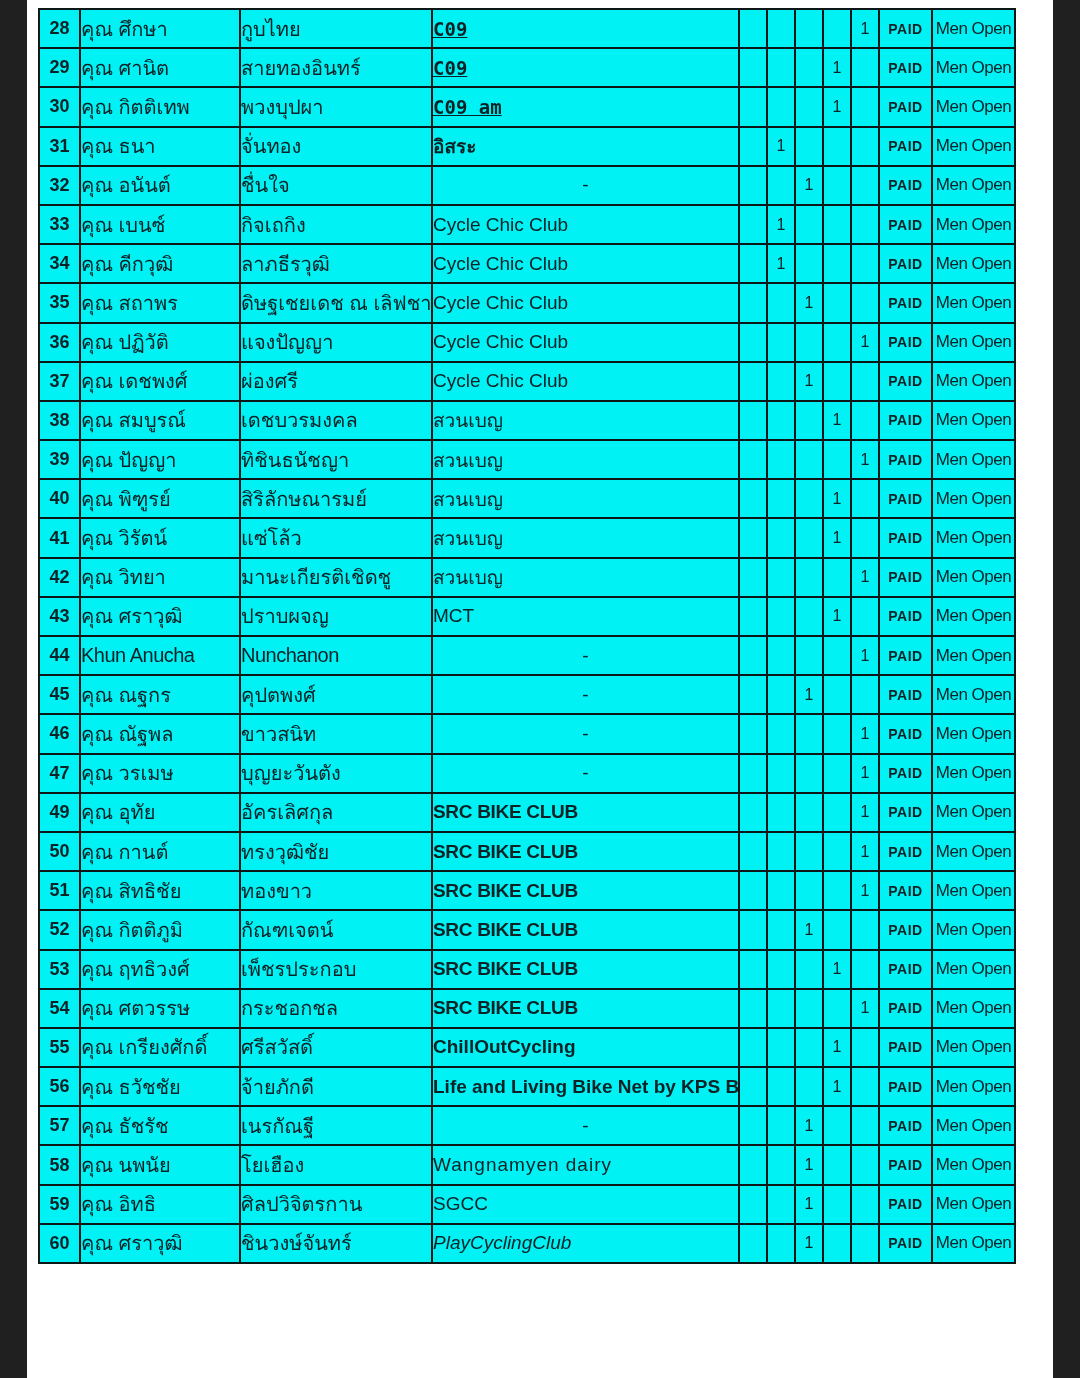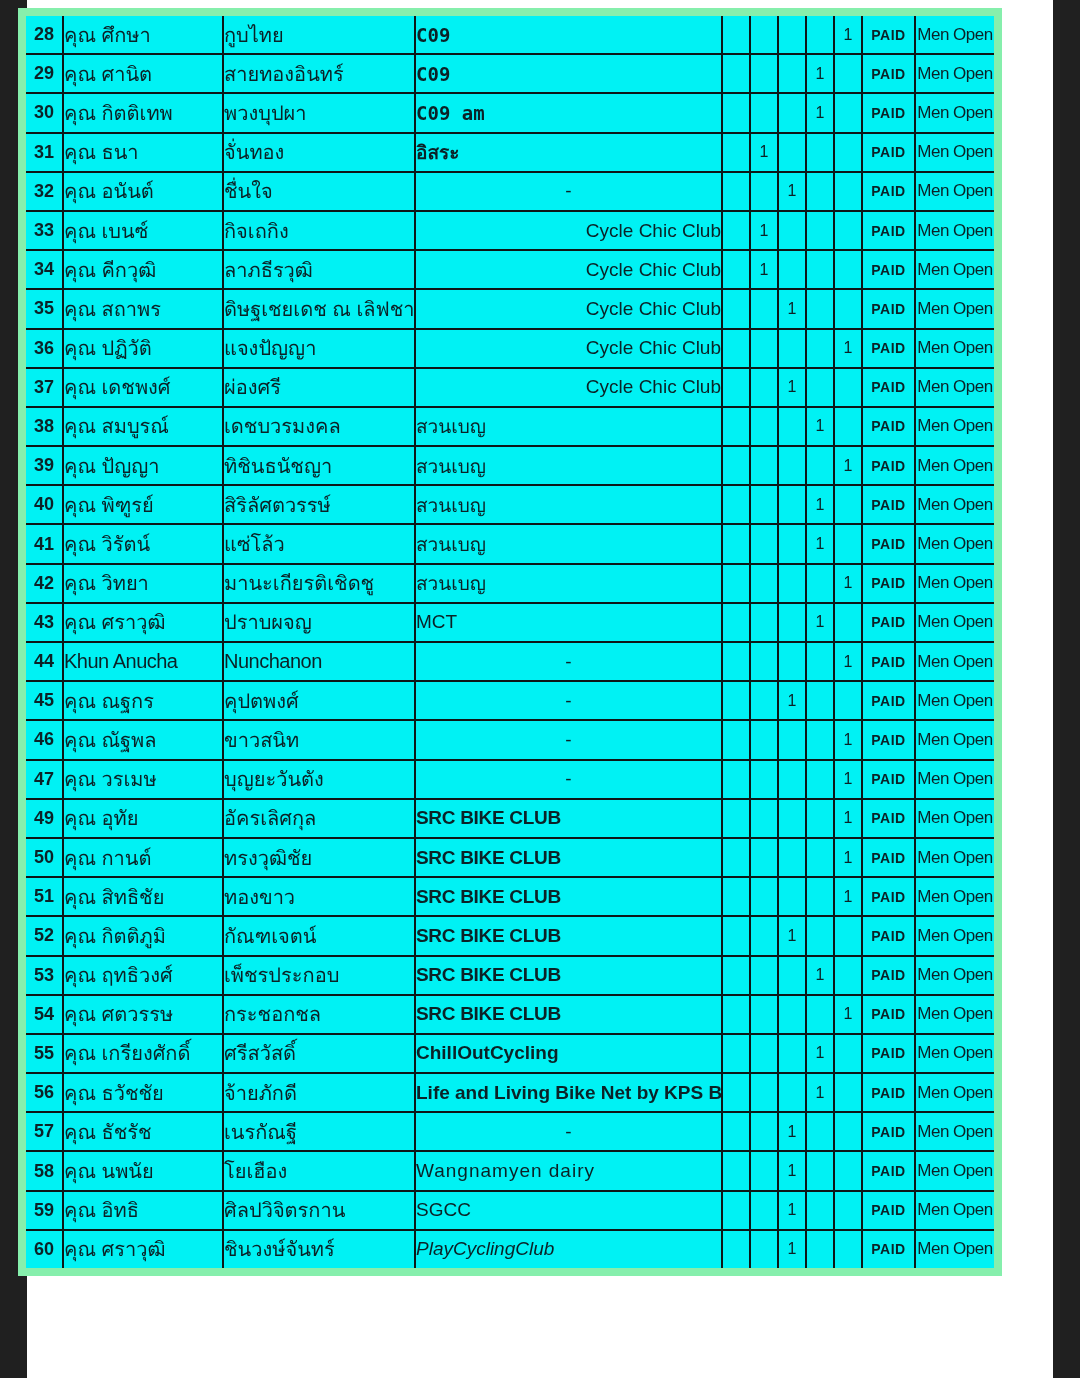--- a/index.html
+++ b/index.html
@@ -3,23 +3,23 @@
 <meta charset="utf-8">
 <style>
   html,body{margin:0;padding:0;}
   body{
     width:1080px;height:1378px;position:relative;overflow:hidden;
     background:#202020;
     font-family:"Liberation Sans", sans-serif;
   }
   .paper{position:absolute;left:27px;top:0;width:1026px;height:1378px;background:#ffffff;}
   table.sheet{
-    position:absolute;left:18px;top:8px;width:976px;
+    position:absolute;left:38px;top:8px;width:976px;
     border-collapse:collapse;table-layout:fixed;
-    border:8px solid #86efac;
+    border:1px solid #86efac;
   }
   table.sheet td{
     border:2px solid #0d1717;
     background:#00F2F4;
     height:37.2px;
     padding:0;
     overflow:hidden;
     white-space:nowrap;
     vertical-align:middle;
     color:#0b2227;
@@ -33,24 +33,24 @@
   col.c-cat{width:83px;}
 
   td.num{ text-align:center;font-size:18px;font-weight:600;color:#0e1c1c;}
   td.first,td.last{ font-size:20px;padding-left:8px;}
   td.team{ font-size:19px;padding-left:7px;}
   td.mark{ text-align:center;font-size:16px;color:#173a44;}
   td.paid{ text-align:center;font-size:14px;font-weight:bold;letter-spacing:.5px;color:#0a1a1a;}
   td.cat{ text-align:center;font-size:17px;letter-spacing:-.5px;color:#15323a;}
 
   
-  .ts-mono-bold{font-family:"DejaVu Sans Mono",monospace;font-weight:bold;font-size:18px;}
+  .ts-mono-bold{font-family:"DejaVu Sans Mono",monospace;font-weight:bold;font-size:18px;text-decoration:underline;}
   .ts-thai-bold{font-weight:bold;font-size:20px;}
   .ts-dash{text-align:center;padding-left:0;font-size:18px;}
-  .ts-semibold{font-size:19px;font-weight:500;text-align:right;}
+  .ts-semibold{font-size:19px;font-weight:500;}
   .ts-thai{font-size:19px;}
   .ts-bold{font-weight:normal;font-size:19px;}
   .ts-bold-cond{font-weight:bold;font-size:18px;letter-spacing:-.3px;}
   .ts-bold-lg{font-weight:bold;font-size:21px;}
   .ts-bold-sm{font-weight:bold;font-size:14.5px;}
   .ts-mono{font-family:Liberation Sans, sans-serif;font-size:18px;letter-spacing:1px;}
   .ts-italic{font-style:italic;font-size:18px;}
   .ns-latin{letter-spacing:-.5px;font-size:20px;}
 </style>
 </head>
@@ -225,21 +225,21 @@
         <td class="mark"></td>
         <td class="mark"></td>
         <td class="mark"></td>
         <td class="mark">1</td>
         <td class="paid">PAID</td>
         <td class="cat">Men Open</td>
       </tr>
       <tr>
         <td class="num">40</td>
         <td class="first">คุณ พิฑูรย์</td>
-        <td class="last">สิริลัศตวรรษ์</td>
+        <td class="last">สิริลักษณารมย์</td>
         <td class="team ts-thai">สวนเบญ</td>
         <td class="mark"></td>
         <td class="mark"></td>
         <td class="mark"></td>
         <td class="mark">1</td>
         <td class="mark"></td>
         <td class="paid">PAID</td>
         <td class="cat">Men Open</td>
       </tr>
       <tr>

